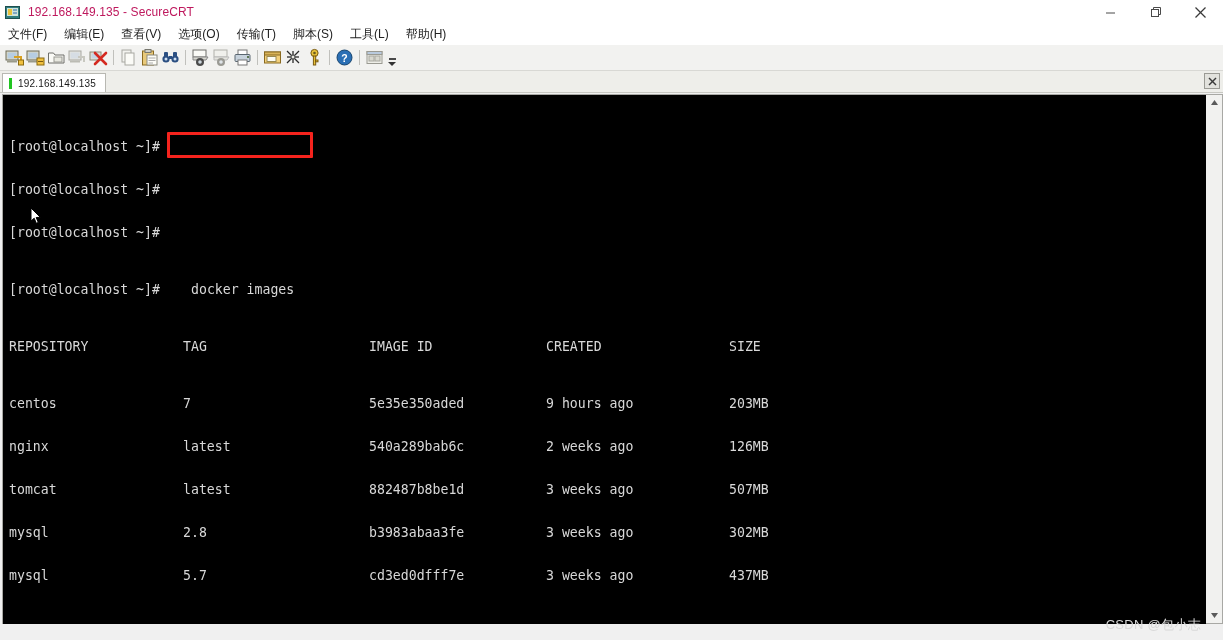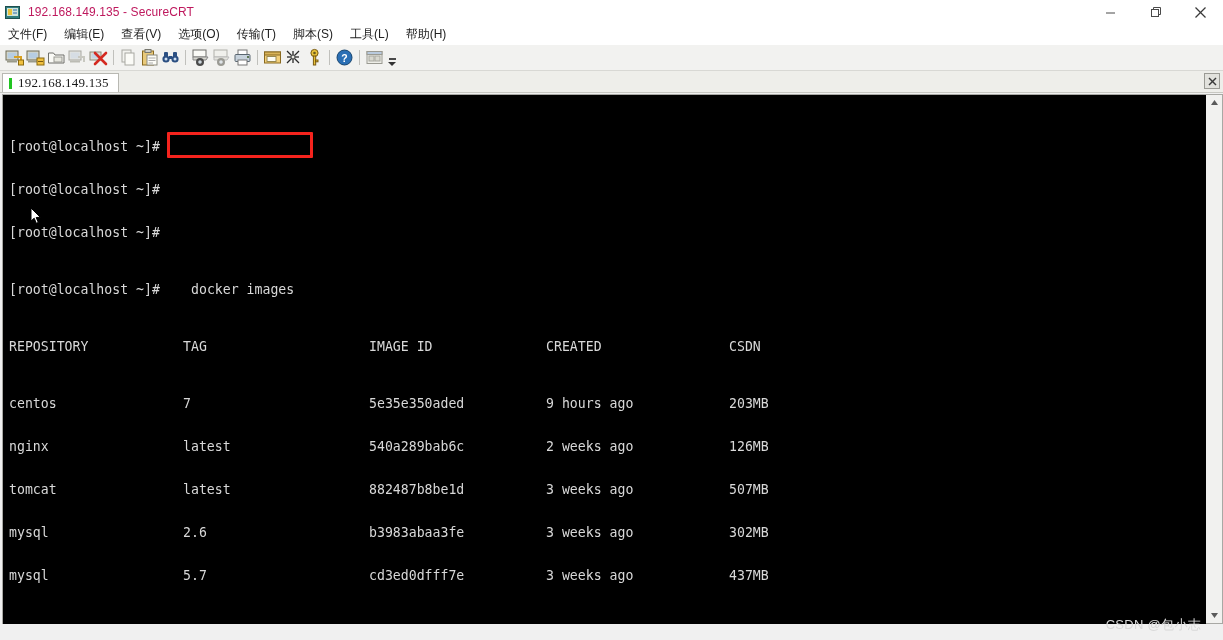--- a/index.html
+++ b/index.html
@@ -146,25 +146,24 @@
     box-sizing: border-box;
   }
   .tab-led {
     width: 3px;
     height: 11px;
     background: #21c421;
     margin-right: 6px;
     flex: 0 0 auto;
   }
   .tab-label {
-    font-size: 13px;
+    font-size: 10px;
     color: #1a1a1a;
     white-space: nowrap;
     letter-spacing: 0.2px;
-    font-family: Liberation Serif, serif;
   }
   .tabbar-close {
     position: absolute;
     right: 3px;
     top: 2px;
     width: 16px;
     height: 16px;
     background: #e2e2dd;
     border: 1px solid #9a9a94;
     box-sizing: border-box;
@@ -518,21 +517,21 @@
         <div class="term-row">
           <span class="tcol c-repo">[root@localhost ~]#</span>
           <span class="tcol" style="left:184px">docker images</span>
         </div>
 
         <div class="term-row">
           <span class="tcol c-repo">REPOSITORY</span>
           <span class="tcol c-tag">TAG</span>
           <span class="tcol c-id">IMAGE ID</span>
           <span class="tcol c-cre">CREATED</span>
-          <span class="tcol c-siz">CSDN</span>
+          <span class="tcol c-siz">SIZE</span>
         </div>
 
         <div class="term-row">
           <span class="tcol c-repo">centos</span>
           <span class="tcol c-tag">7</span>
           <span class="tcol c-id">5e35e350aded</span>
           <span class="tcol c-cre">9 hours ago</span>
           <span class="tcol c-siz">203MB</span>
         </div>
         <div class="term-row">
@@ -544,21 +543,21 @@
         </div>
         <div class="term-row">
           <span class="tcol c-repo">tomcat</span>
           <span class="tcol c-tag">latest</span>
           <span class="tcol c-id">882487b8be1d</span>
           <span class="tcol c-cre">3 weeks ago</span>
           <span class="tcol c-siz">507MB</span>
         </div>
         <div class="term-row">
           <span class="tcol c-repo">mysql</span>
-          <span class="tcol c-tag">2.6</span>
+          <span class="tcol c-tag">2.8</span>
           <span class="tcol c-id">b3983abaa3fe</span>
           <span class="tcol c-cre">3 weeks ago</span>
           <span class="tcol c-siz">302MB</span>
         </div>
         <div class="term-row">
           <span class="tcol c-repo">mysql</span>
           <span class="tcol c-tag">5.7</span>
           <span class="tcol c-id">cd3ed0dfff7e</span>
           <span class="tcol c-cre">3 weeks ago</span>
           <span class="tcol c-siz">437MB</span>

